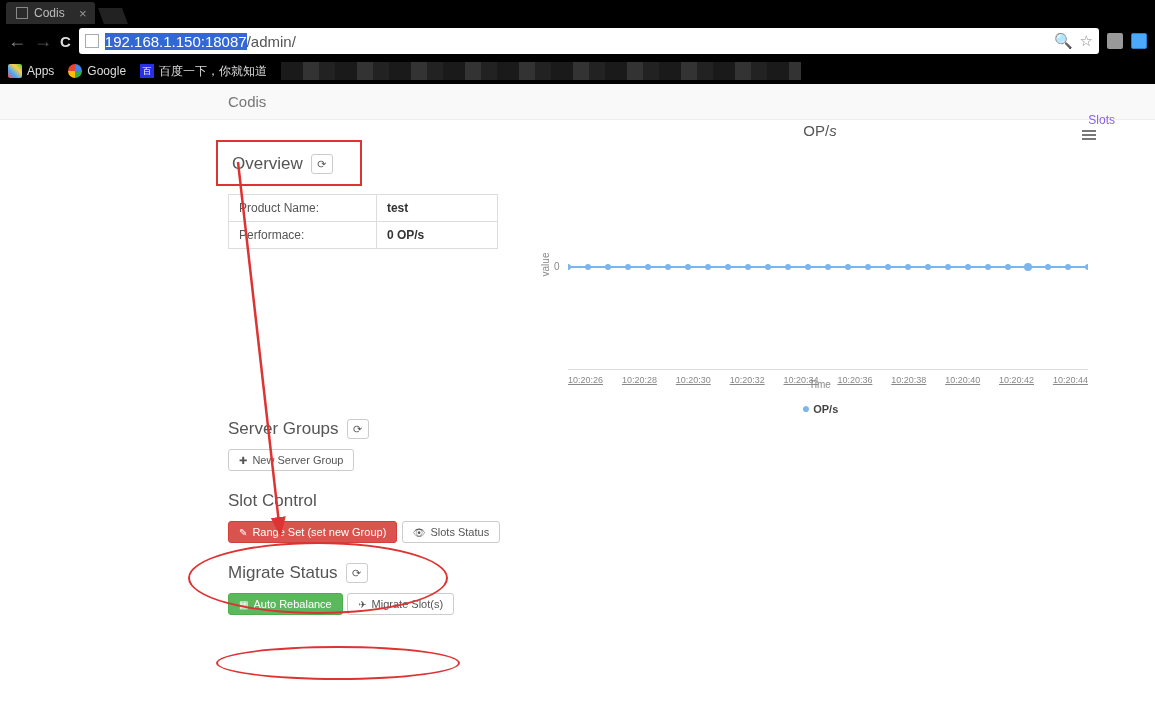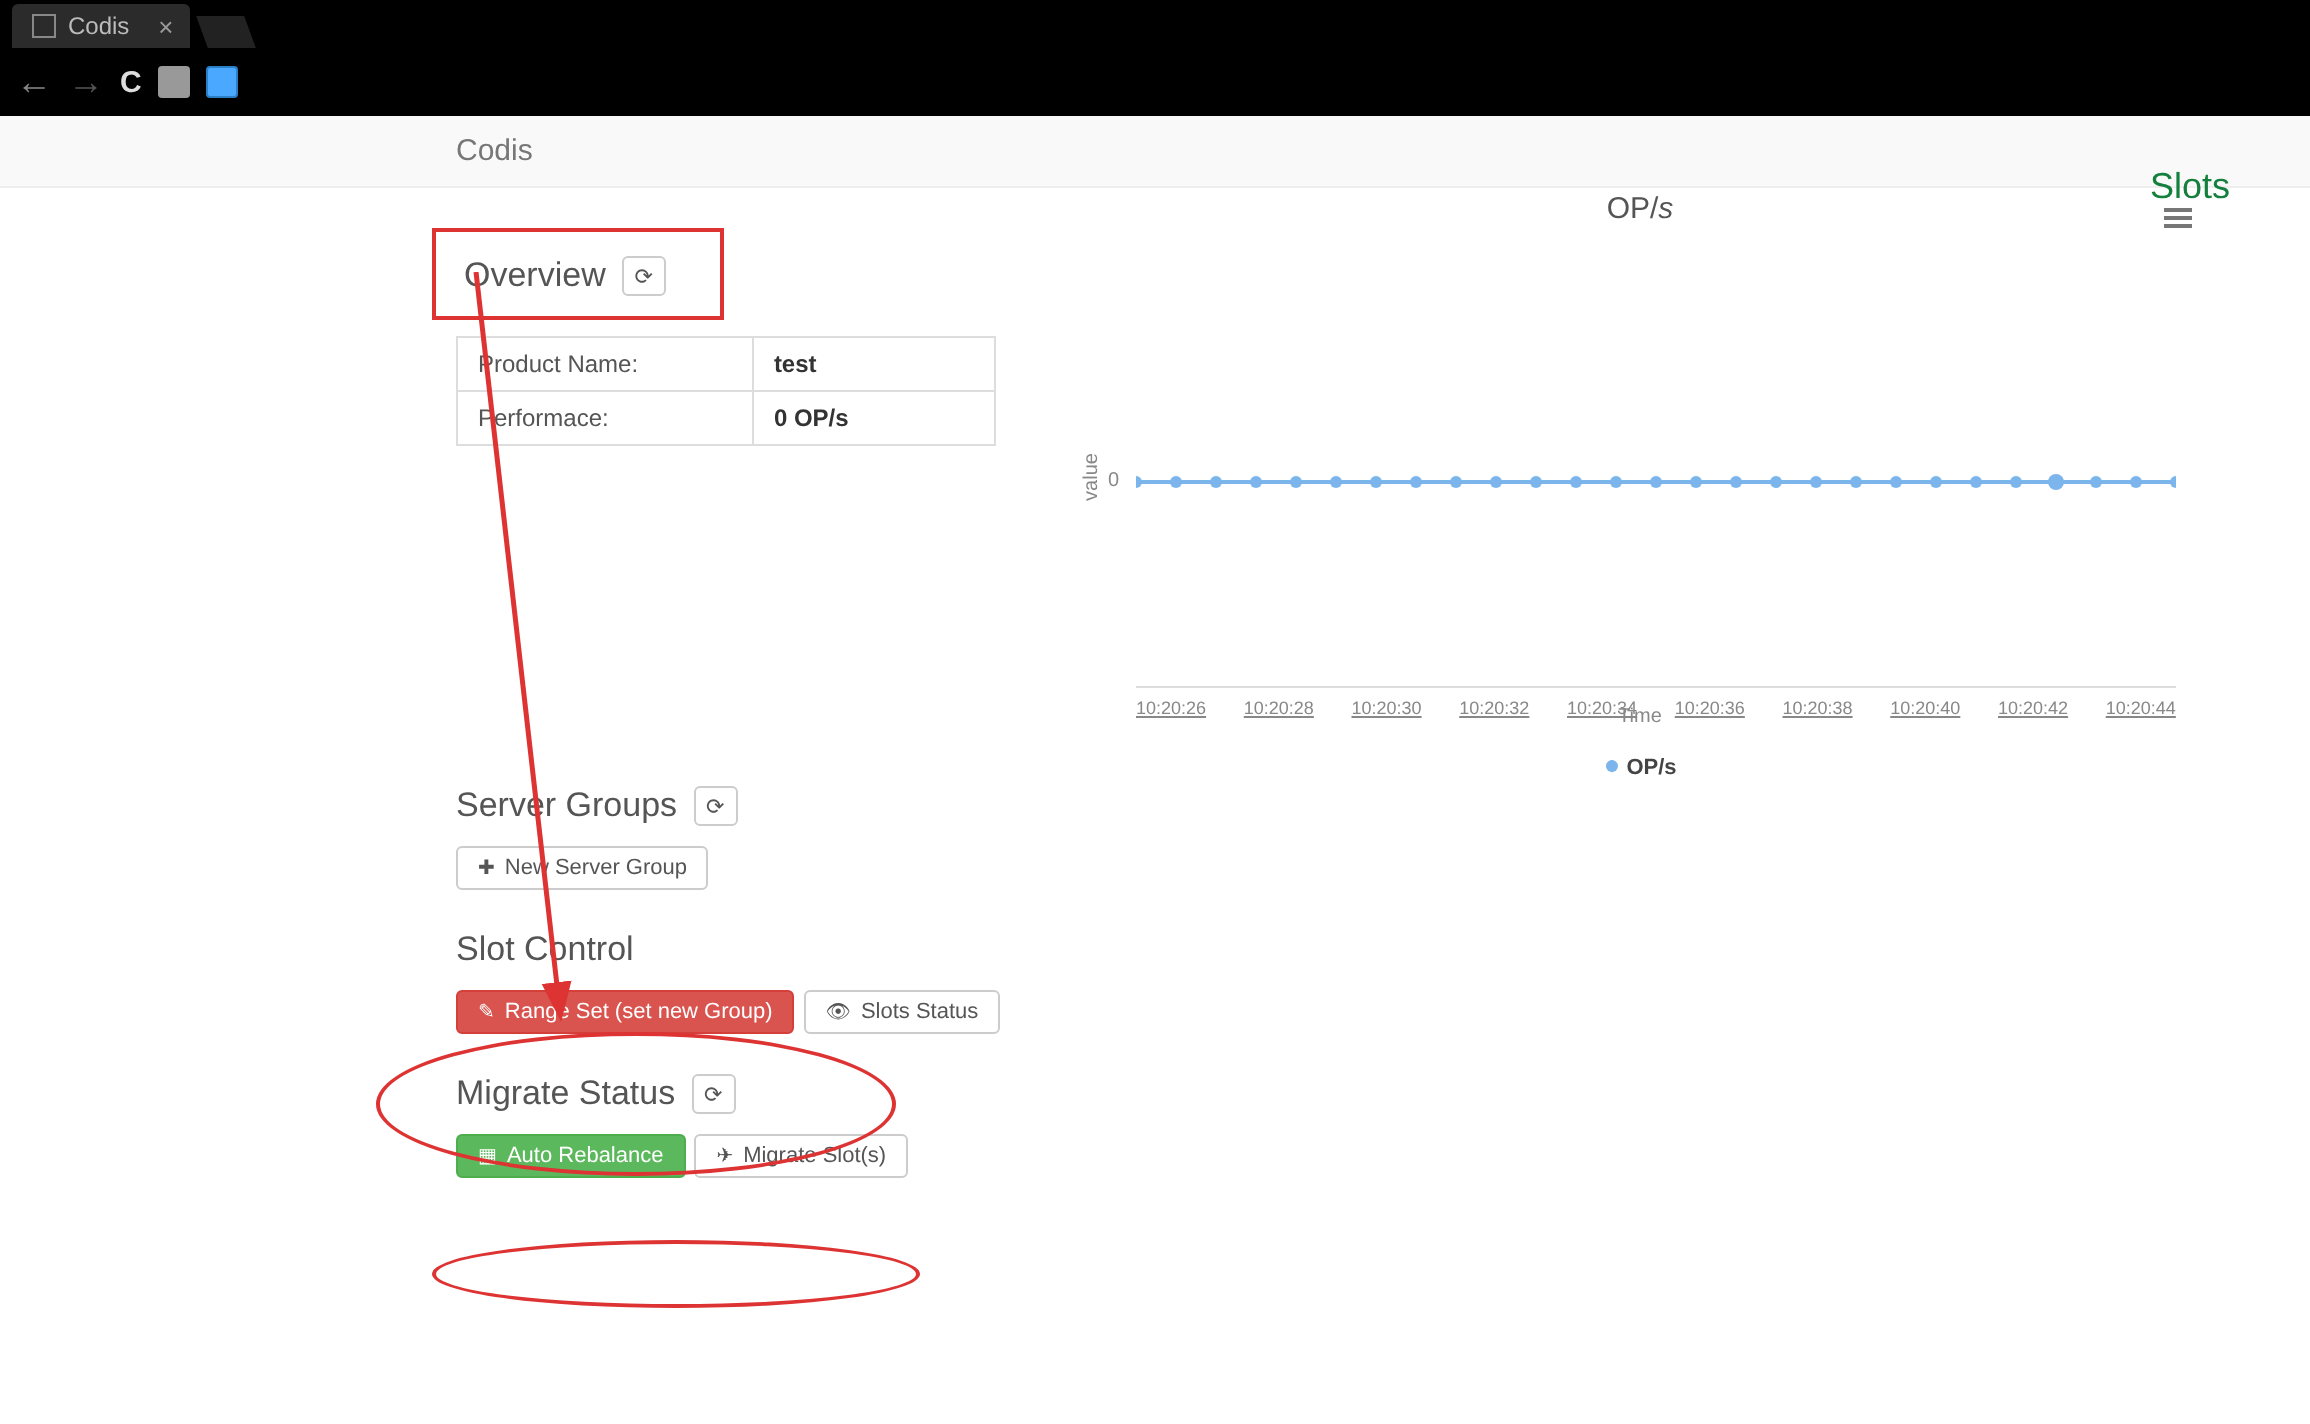--- a/index.html
+++ b/index.html
@@ -29,21 +29,21 @@
 .bm-item { display: flex; align-items: center; gap: 5px; cursor: pointer; }
 .apps-icon { width: 14px; height: 14px; background: linear-gradient(45deg,#f44,#4af,#fc4,#4c4); border-radius: 2px; }
 .g-icon { width: 14px; height: 14px; border-radius: 50%; background: conic-gradient(#4285f4 0 25%, #34a853 25% 50%, #fbbc05 50% 75%, #ea4335 75% 100%); }
 .baidu-icon { width: 14px; height: 14px; background: #2932e1; color: #fff; font-size: 9px; text-align: center; line-height: 14px; }
 .censor { height: 18px; flex: 1; max-width: 520px; background: repeating-linear-gradient(90deg, #1a1a1a 0 22px, #333 22px 38px, #222 38px 54px); filter: blur(0.4px); }
 
 
 .page { background: #fff; }
 .navbar { height: 36px; border-bottom: 1px solid #eee; display: flex; align-items: center; padding: 0 40px 0 228px; color: #888; font-size: 15px; background: #f9f9f9; }
 .navbar .brand { color: #777; }
-.navbar .right { margin-left: auto; color: #15803d; font-size: 18px; cursor: pointer; margin-top: 36px; }
+.navbar .right { margin-left: auto; color: #8b5cf6; font-size: 12px; cursor: pointer; margin-top: 36px; }
 
 .content { position: relative; padding: 20px 40px 20px 228px; }
 .left-col { width: 330px; }
 
 .section-header { display: flex; align-items: center; gap: 8px; font-size: 17px; color: #555; margin-bottom: 10px; }
 .refresh-btn { width: 22px; height: 20px; border: 1px solid #ccc; border-radius: 3px; background: #fff; display: flex; align-items: center; justify-content: center; font-size: 11px; cursor: pointer; color: #555; }
 
 .overview-box { border: 2px solid #d33; padding: 12px 14px 10px; width: 146px; margin-left: -12px; margin-bottom: 8px; }
 
 .info-table { border: 1px solid #ddd; border-collapse: collapse; width: 270px; font-size: 12px; color: #555; }
@@ -96,24 +96,48 @@
       <span>Codis</span>
       <span class="tab-close">×</span>
     </div>
     <span class="newtab"></span>
   </div>
 
   <div class="toolbar">
     <span class="nav-btn">←</span>
     <span class="nav-btn fwd">→</span>
     <span class="reload">C</span>
+    <div class="address-bar">
+      <span class="proto-icon"></span>
+      <span class="url-selected">192.168.1.150:18087</span>
+        <span class="url-rest">/admin/</span>
+      <div class="addr-icons">
+        <span>🔍</span>
+        <span>☆</span>
+      </div>
+    </div>
     <span class="extbtn"></span>
     <span class="extbtn blue"></span>
   </div>
 
+  <div class="bookmarks">
+    <div class="bm-item">
+      <span class="apps-icon"></span>
+      <span>Apps</span>
+    </div>
+    <div class="bm-item">
+      <span class="g-icon"></span>
+      <span>Google</span>
+    </div>
+    <div class="bm-item">
+      <span class="baidu-icon">百</span>
+      <span>百度一下，你就知道</span>
+    </div>
+    <div class="censor"></div>
+  </div>
 </div>
 
 <div class="page">
   <div class="navbar">
     <span class="brand">Codis</span>
     <span class="right">Slots</span>
   </div>
 
   <div class="content">
 

